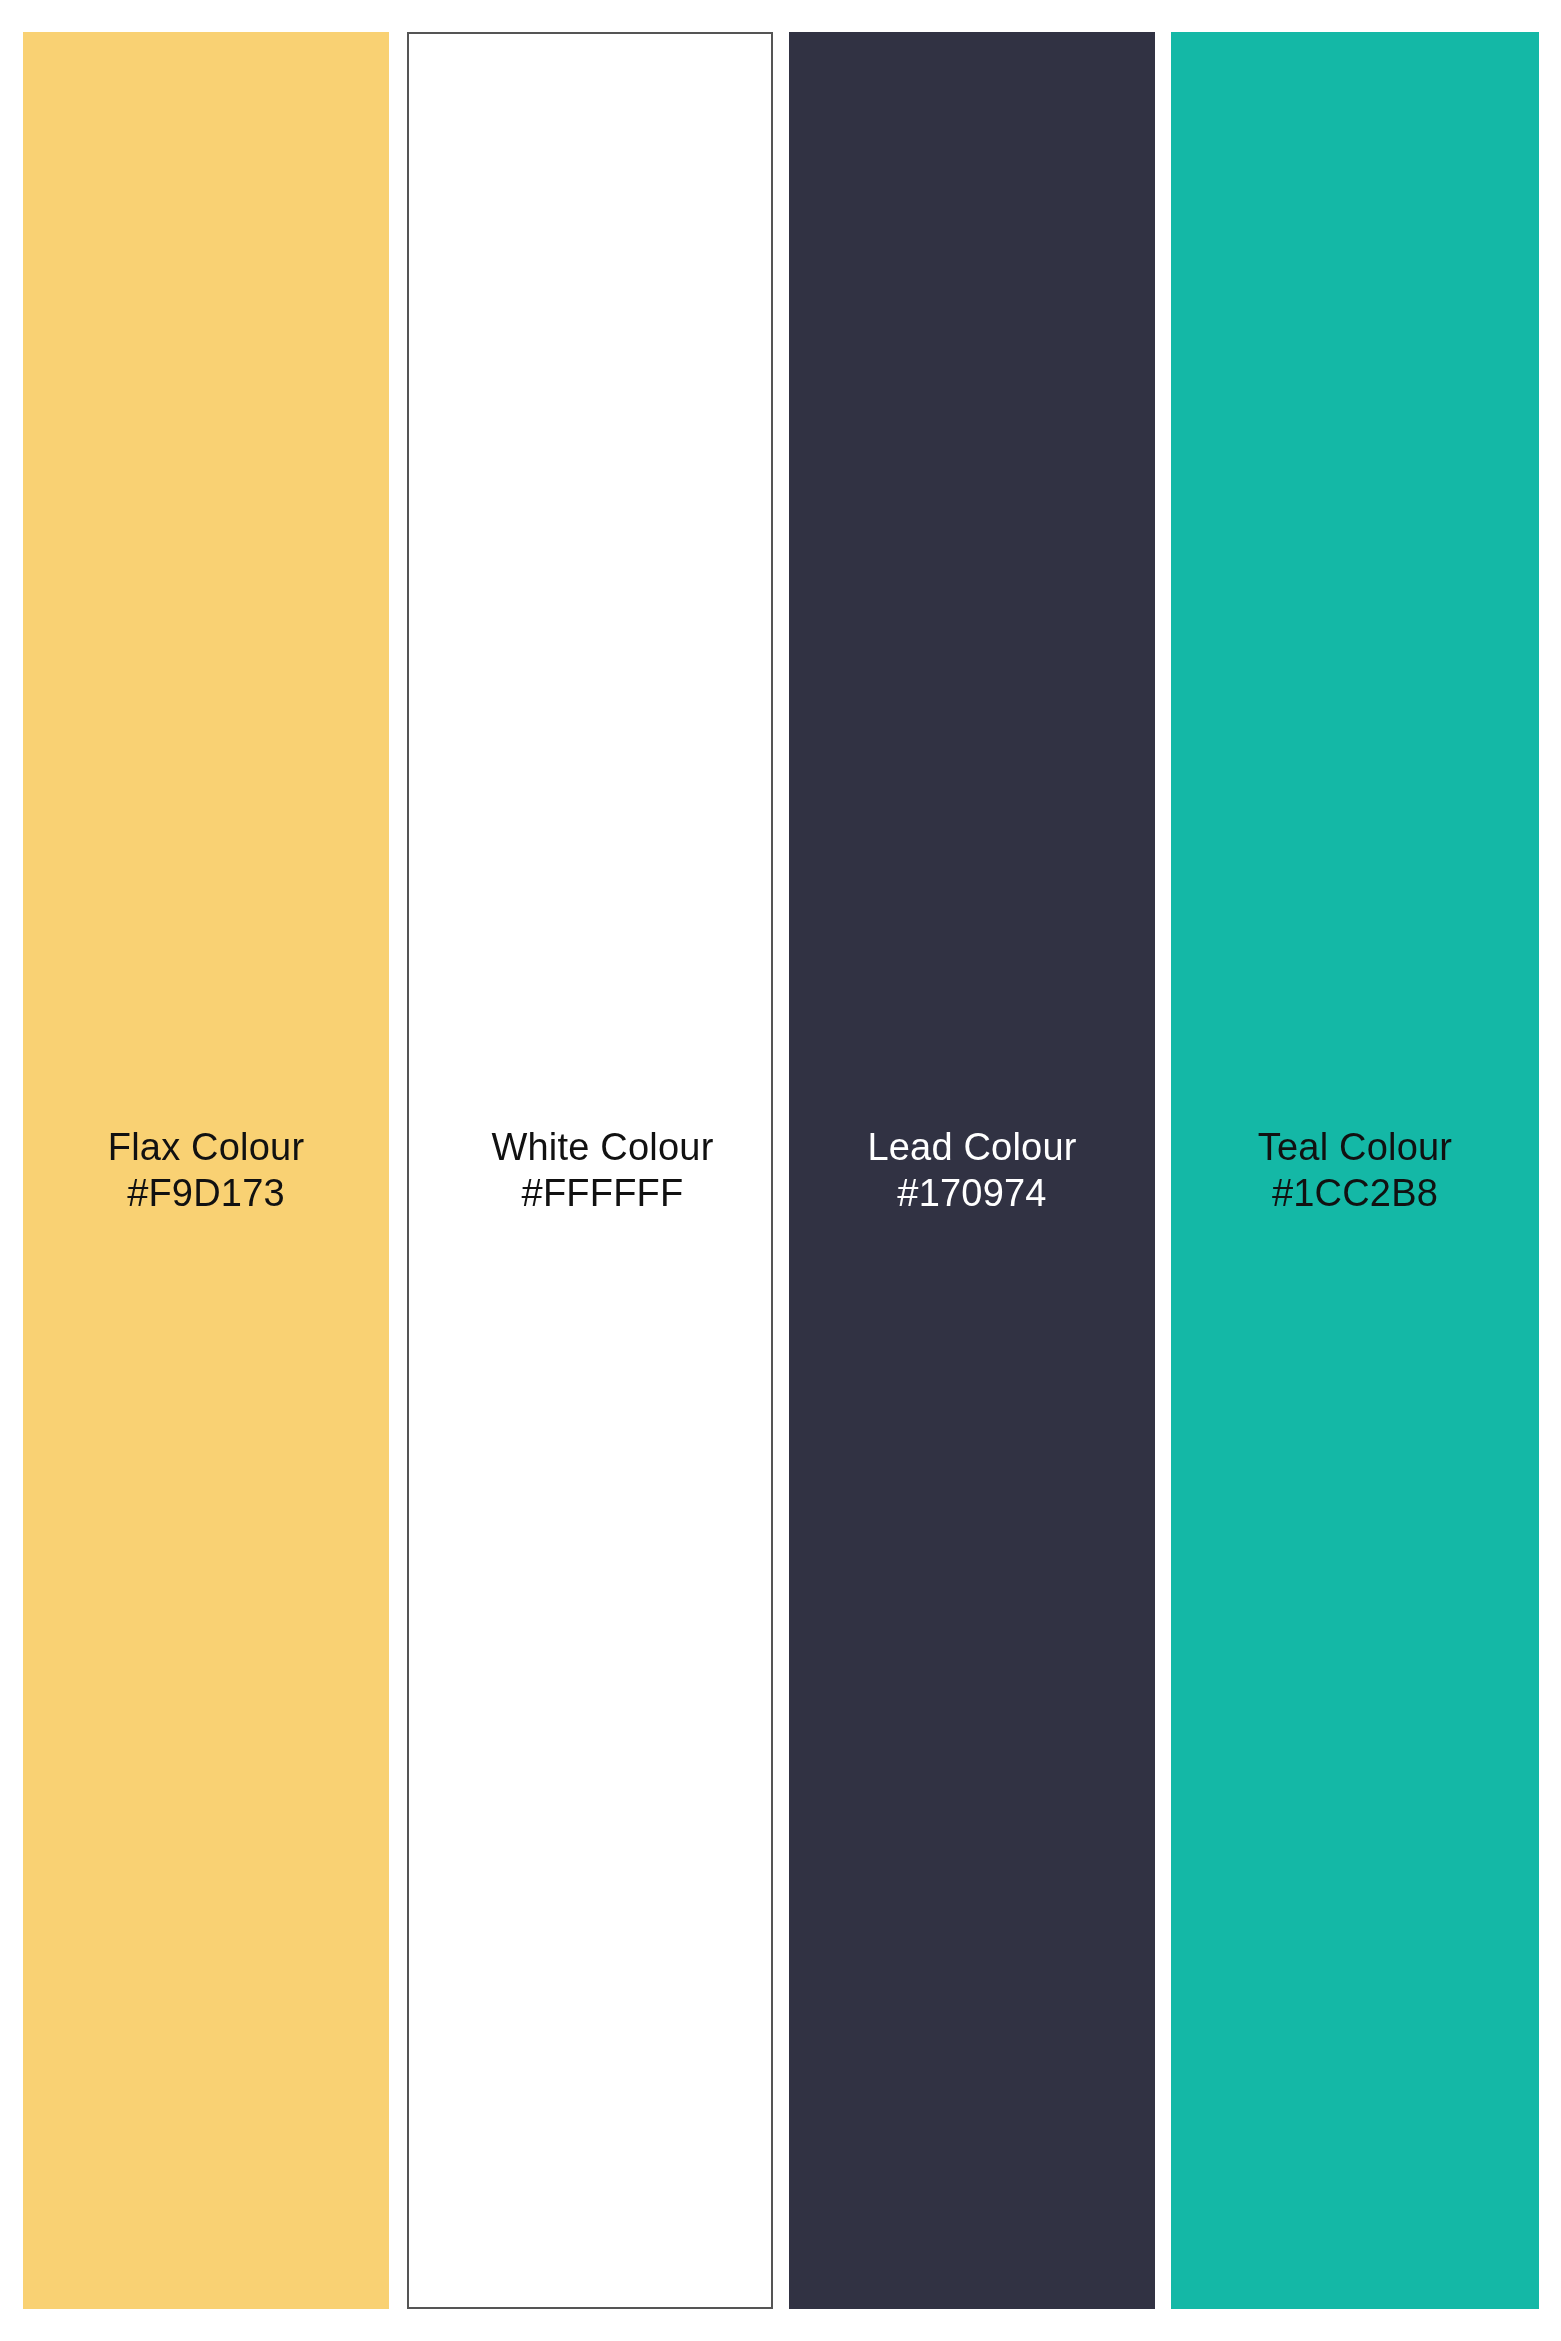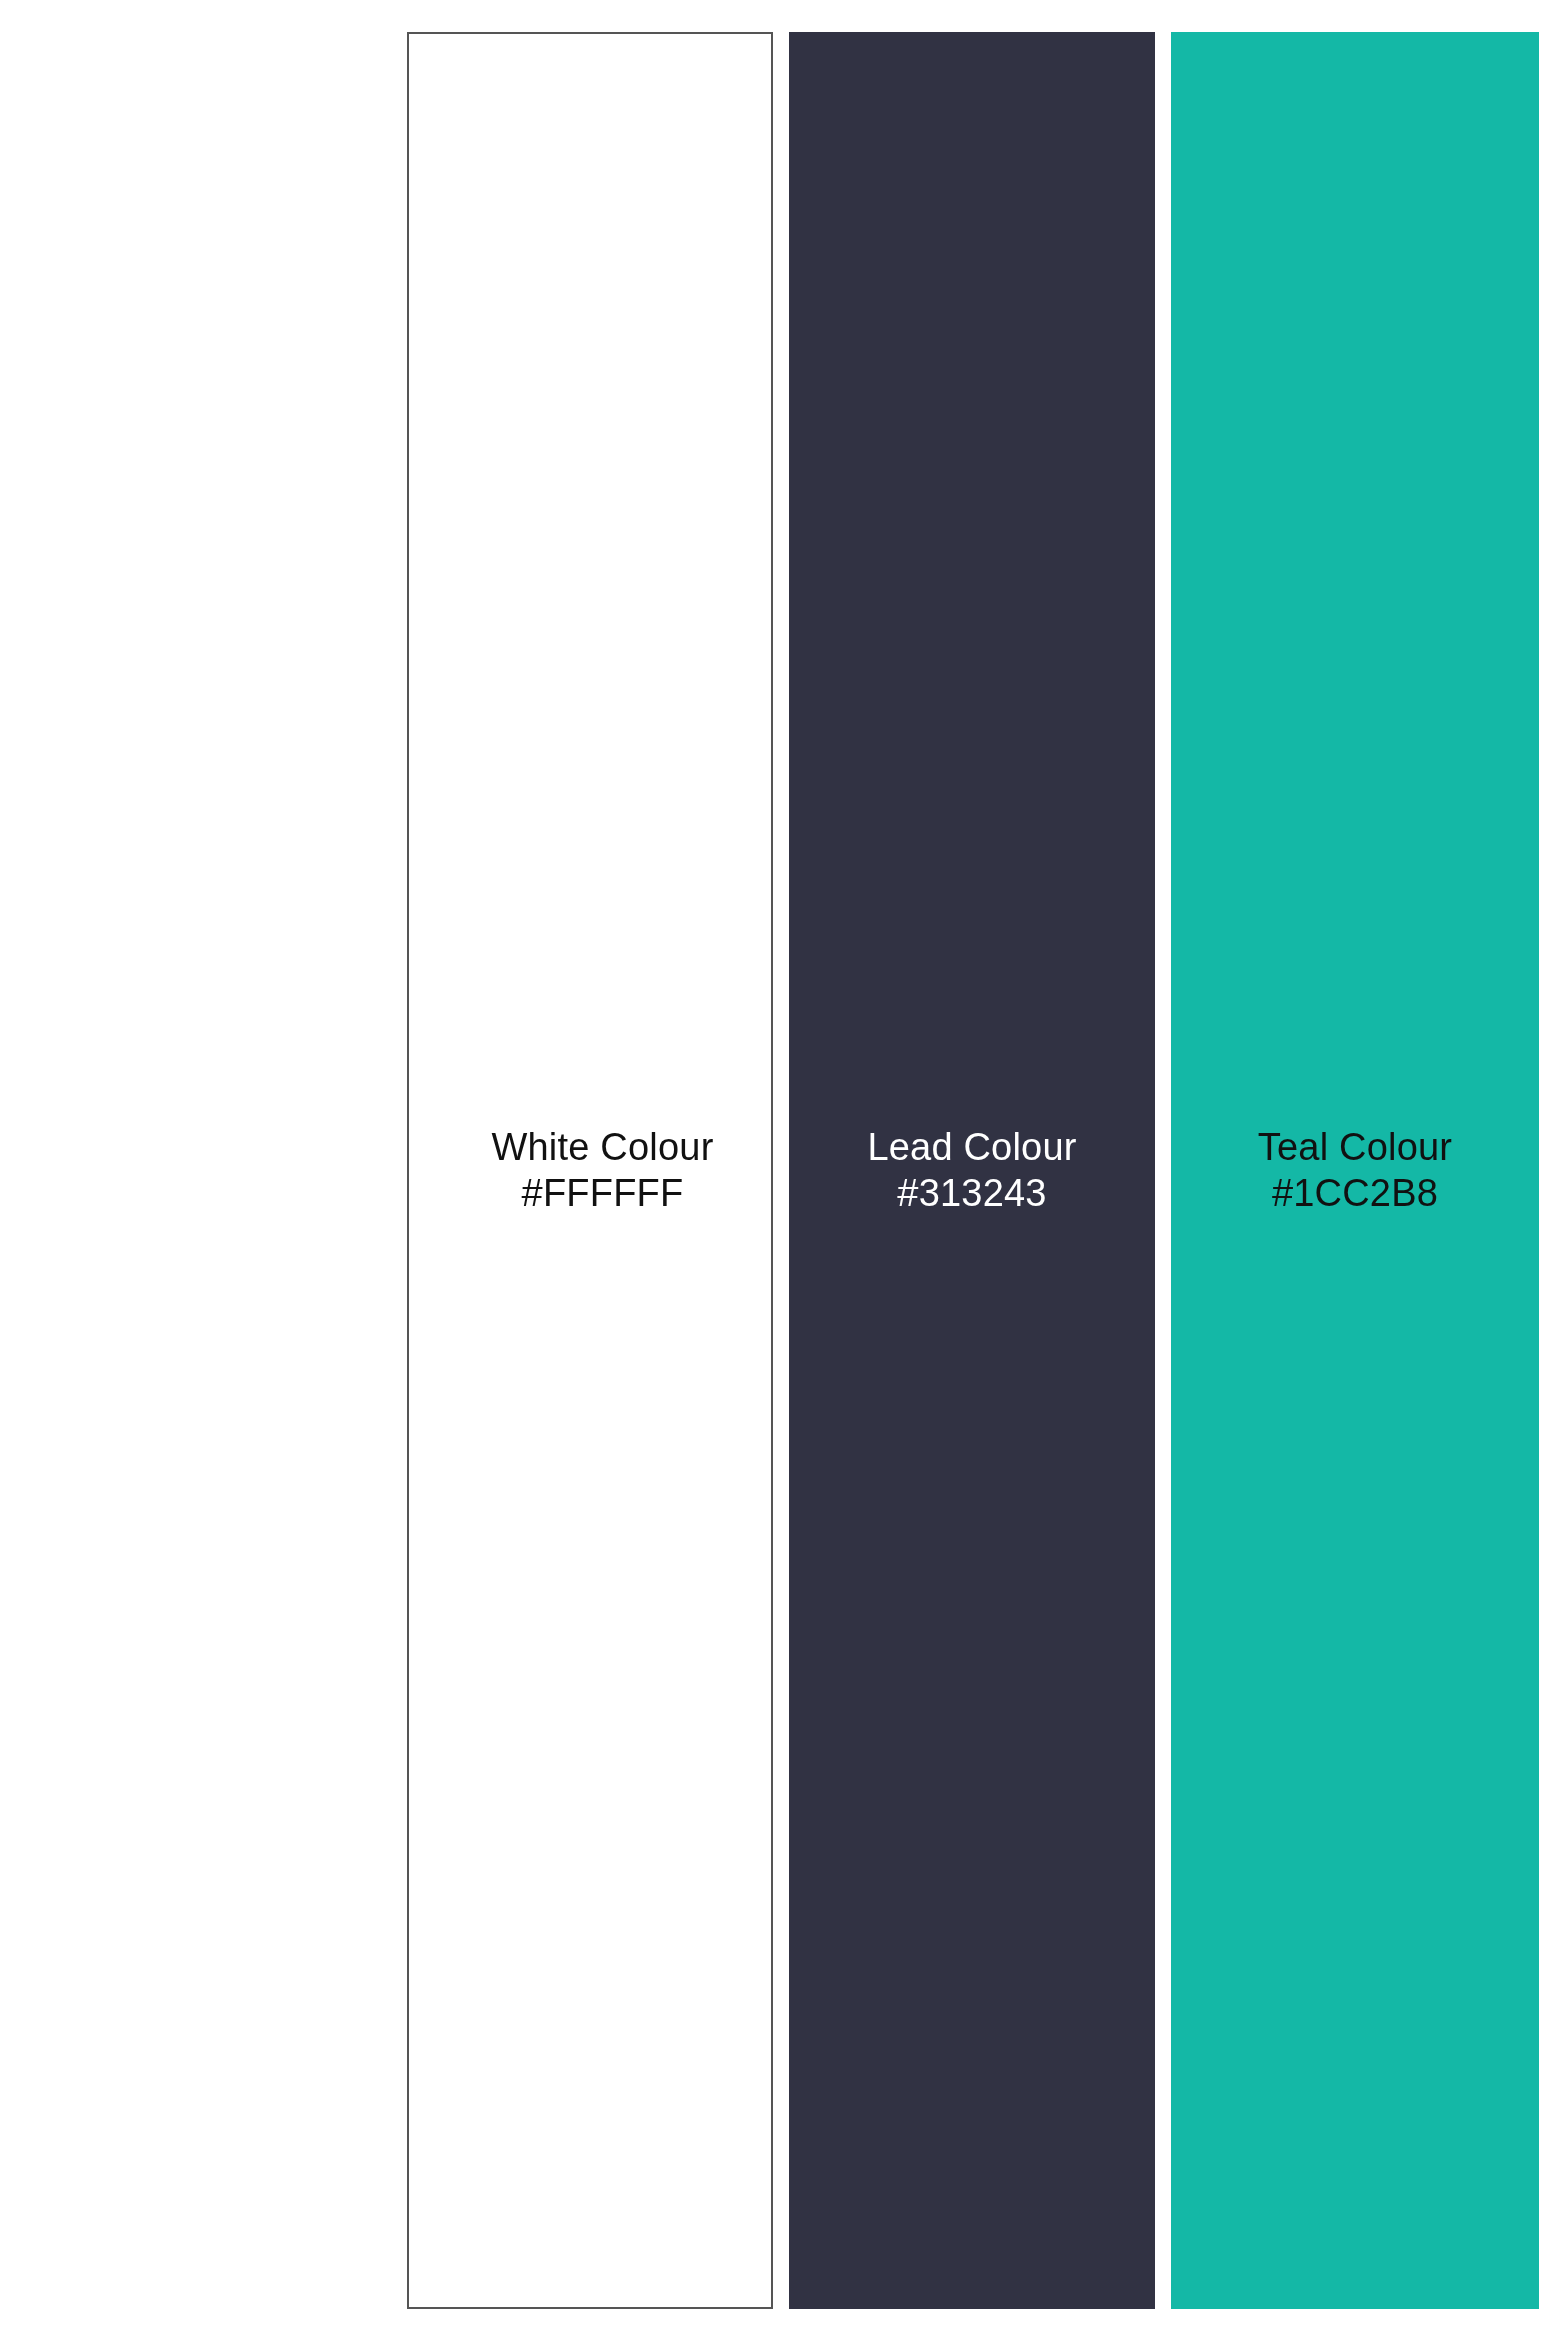--- a/index.html
+++ b/index.html
@@ -55,32 +55,38 @@
 
   .swatch-label .line {
     display: block;
   }
 </style>
 </head>
 <body style="background: rgb(255, 255, 255);">
 
 <div class="palette">
 
+  <div class="swatch swatch-1" style="background: rgb(249, 209, 115); color: rgb(17, 17, 17);">
+    <div class="swatch-label">
+      <span class="line">Flax Colour</span>
+      <span class="line">#F9D173</span>
+    </div>
+  </div>
 
   <div class="swatch swatch-2 bordered" style="background: rgb(255, 255, 255); color: rgb(17, 17, 17); border-color: rgb(85, 85, 85); padding-left: 25px;">
     <div class="swatch-label">
       <span class="line">White Colour</span>
       <span class="line">#FFFFFF</span>
     </div>
   </div>
 
   <div class="swatch swatch-3" style="background: rgb(49, 50, 67); color: rgb(255, 255, 255);">
     <div class="swatch-label">
       <span class="line">Lead Colour</span>
-      <span class="line">#313243</span>
+      <span class="line">#170974</span>
     </div>
   </div>
 
   <div class="swatch swatch-4" style="background: #14b8a6; color: rgb(17, 17, 17);">
     <div class="swatch-label">
       <span class="line">Teal Colour</span>
       <span class="line">#1CC2B8</span>
     </div>
   </div>
 

